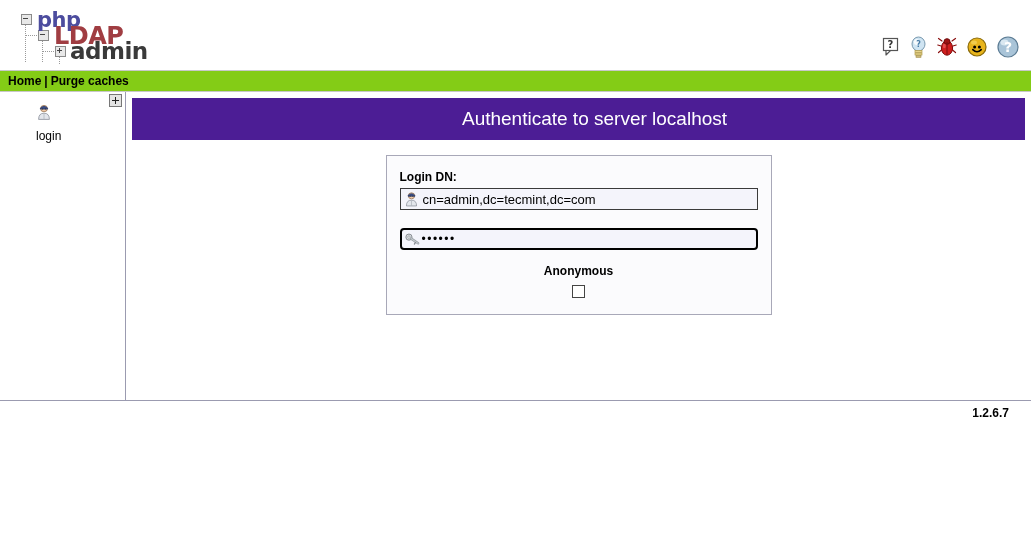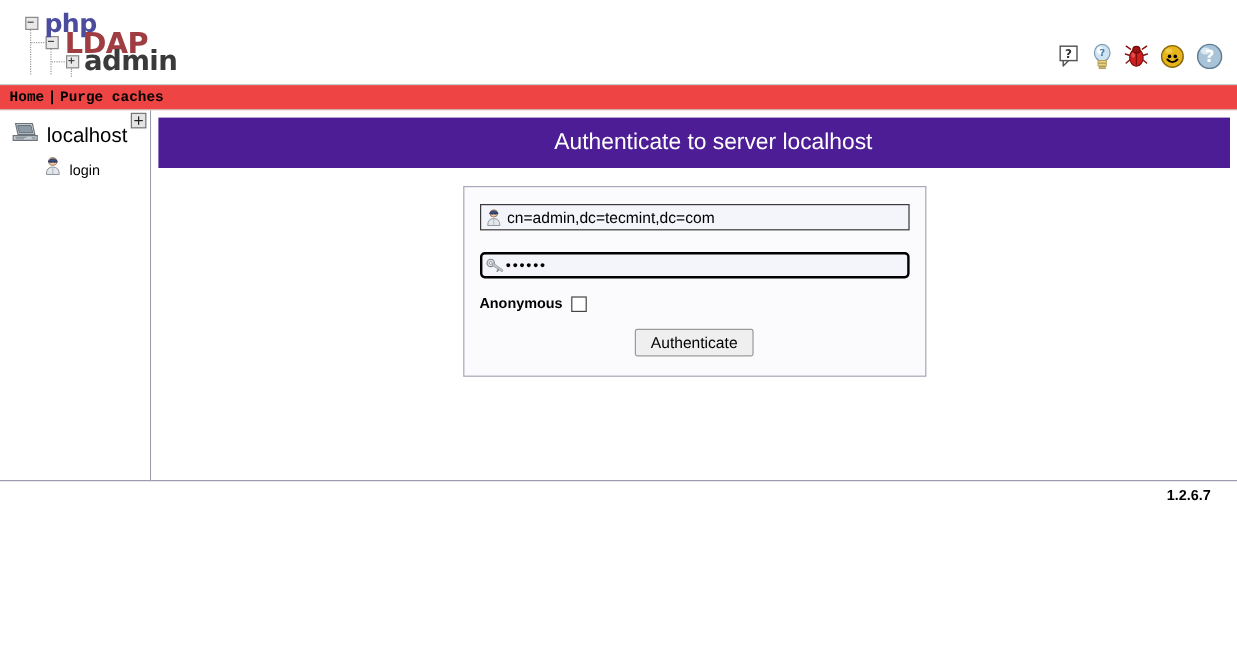--- a/index.html
+++ b/index.html
@@ -111,22 +111,21 @@
 
   
   #navbar {
     height: 22px;
     border-top: 1px solid #c8c8c8;
     border-bottom: 1px solid #c8c8c8;
     padding: 3px 0 0 8px;
     box-sizing: border-box;
     font-weight: bold;
     font-size: 12px;
-    background: #ef4444;
-    font-family: Liberation Mono, monospace;
+    background: #84cc16;
   }
   #navbar a {
     color: #000000;
     text-decoration: none;
   }
   #navbar .sep { padding: 0 3px; }
 
   
   #body-wrap {
     display: flex;
@@ -175,24 +174,25 @@
     gap: 7px;
     padding: 4px 0 0 10px;
     cursor: pointer;
   }
   .tree-server .label {
     font-size: 17px;
     color: #000;
   }
   .tree-child {
     display: flex;
-    align-items: flex-end;
+    align-items: flex-start;
     gap: 6px;
     padding: 6px 0 0 36px;
     cursor: pointer;
+    flex-direction: column;
   }
   .tree-child .label {
     font-size: 12px;
     color: #000;
   }
 
   
   #content {
     flex: 1;
     position: relative;
@@ -277,20 +277,21 @@
     font-size: 12px;
     letter-spacing: 1.5px;
     color: #000;
     pointer-events: none;
   }
   #anon-row {
     display: flex;
     align-items: center;
     gap: 7px;
     margin-top: 2px;
+    flex-direction: column;
   }
   #anon-row .field-label { margin-bottom: 0; }
   #anon-check {
     width: 13px;
     height: 13px;
     margin: 0;
     border: 1px solid #444;
     background: #fff;
     -webkit-appearance: none;
     appearance: none;
@@ -400,33 +401,20 @@
 
 <div id="navbar">
   <a href="#">Home</a><span class="sep">|</span><a href="#">Purge caches</a>
 </div>
 
 <div id="body-wrap">
 
   <div id="sidebar">
     <div id="expand-box"></div>
 
-    <div class="tree-server">
-      <span>
-        <svg width="22" height="19" viewBox="0 0 22 19">
-          <path d="M3,1 L17,1 L19,10 L5,10 Z" fill="#dfe3e8" stroke="#6d737a" stroke-width="1"></path>
-          <path d="M4.6,2.6 L15.8,2.6 L17.3,8.6 L6.1,8.6 Z" fill="#8d9aa6" stroke="#5a626b" stroke-width="0.7"></path>
-          <path d="M1,11 L21,11 L21,15 L1,15 Z" fill="#c8cdd4" stroke="#6d737a" stroke-width="1"></path>
-          <path d="M3,12.4 L12,12.4" stroke="#8d949c" stroke-width="1"></path>
-          <path d="M3,13.8 L10,13.8" stroke="#8d949c" stroke-width="1"></path>
-          <rect x="16.5" y="12.2" width="3" height="2" fill="#9aa2ab"></rect>
-        </svg>
-      </span>
-      <span class="label">localhost</span>
-    </div>
 
     <div class="tree-child">
       <span>
         <svg width="16" height="16" viewBox="0 0 16 16">
           <ellipse cx="8" cy="4.6" rx="3.4" ry="3.2" fill="#f0c9a8" stroke="#9a7553" stroke-width="0.8"></ellipse>
           <path d="M4.4,4.1 Q8,0.6 11.6,4.1 L11.6,5.1 L4.4,5.1 Z" fill="#3a4f8a" stroke="#243566" stroke-width="0.7"></path>
           <path d="M2.6,15.4 Q2.6,9.2 8,9.2 Q13.4,9.2 13.4,15.4 Z" fill="#e3e6ec" stroke="#8a8f99" stroke-width="0.8"></path>
           <path d="M8,9.2 L8,15.4" stroke="#b0b5bd" stroke-width="0.8"></path>
           <ellipse cx="6.6" cy="4.9" rx="0.6" ry="0.7" fill="#333"></ellipse>
           <ellipse cx="9.4" cy="4.9" rx="0.6" ry="0.7" fill="#333"></ellipse>
@@ -438,20 +426,21 @@
 
   <div id="content">
 
     <div id="title-bar">
       <span>Authenticate to server localhost</span>
     </div>
 
 
     <form id="form-box">
 
+      <div class="field-label">Login DN:</div>
       <div class="input-row">
         <span class="in-icon">
           <svg width="15" height="16" viewBox="0 0 16 16">
             <ellipse cx="8" cy="4.6" rx="3.4" ry="3.2" fill="#f0c9a8" stroke="#9a7553" stroke-width="0.8"></ellipse>
             <path d="M4.4,4.1 Q8,0.6 11.6,4.1 L11.6,5.1 L4.4,5.1 Z" fill="#3a4f8a" stroke="#243566" stroke-width="0.7"></path>
             <path d="M2.6,15.4 Q2.6,9.2 8,9.2 Q13.4,9.2 13.4,15.4 Z" fill="#e3e6ec" stroke="#8a8f99" stroke-width="0.8"></path>
             <path d="M8,9.2 L8,15.4" stroke="#b0b5bd" stroke-width="0.8"></path>
             <ellipse cx="6.6" cy="4.9" rx="0.6" ry="0.7" fill="#333"></ellipse>
             <ellipse cx="9.4" cy="4.9" rx="0.6" ry="0.7" fill="#333"></ellipse>
           </svg>
@@ -471,23 +460,20 @@
         </span>
         <input class="txt-input focused" type="text" readonly="" style="color: transparent;">
         <span class="pw-dots">••••••</span>
       </div>
 
       <div id="anon-row">
         <span class="field-label">Anonymous</span>
         <input id="anon-check" type="checkbox" style="">
       </div>
 
-      <div id="btn-row">
-        <button id="auth-btn" type="submit">Authenticate</button>
-      </div>
 
     </form>
   </div>
 </div>
 
 <div id="footer">
   <span>1.2.6.7</span>
 </div>
 
 </body></html>

